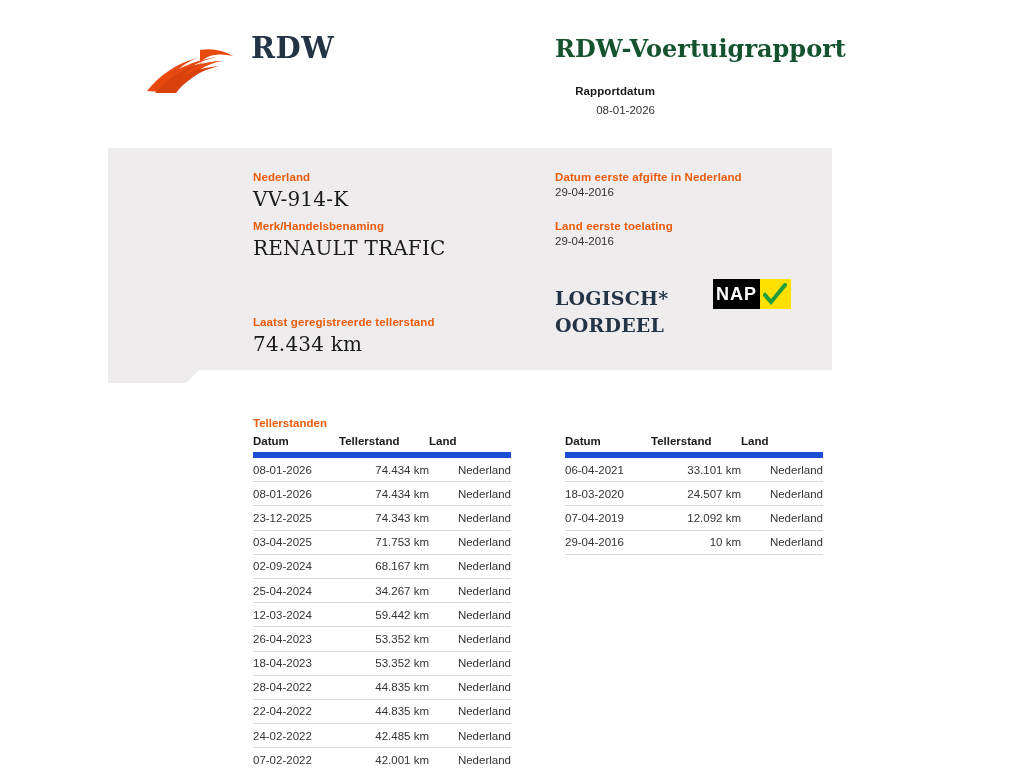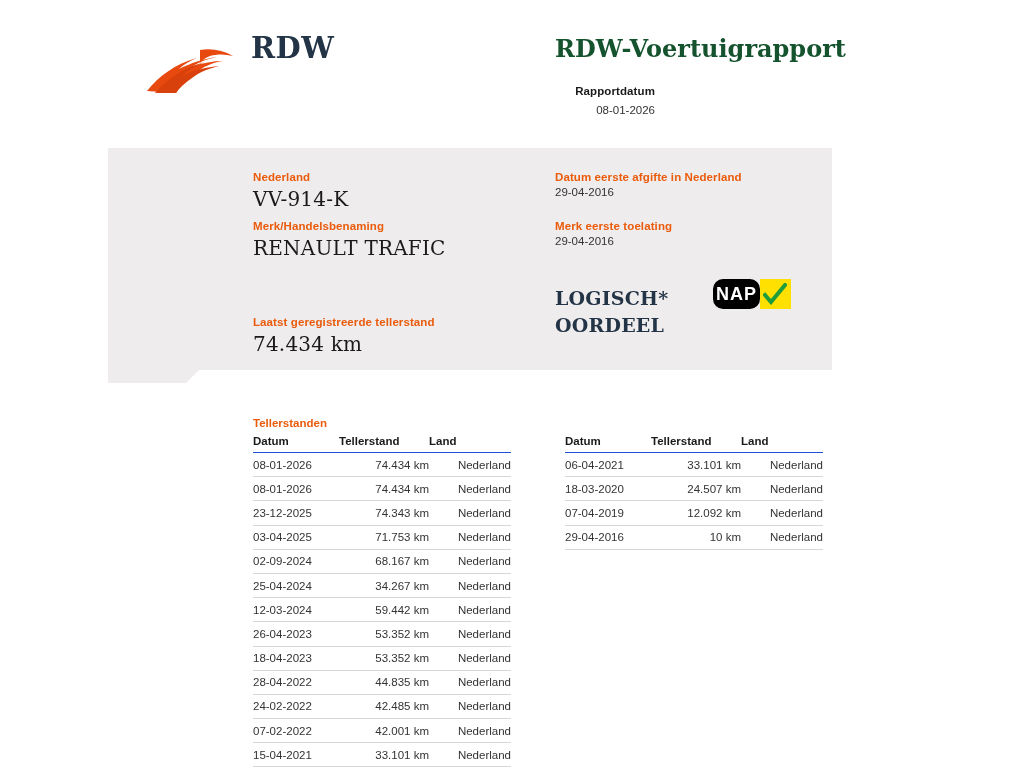--- a/index.html
+++ b/index.html
@@ -81,21 +81,21 @@
     font-size: 19px; font-weight: bold; color: #243447;
     line-height: 27px; letter-spacing: 0.2px;
   }
 
   .nap { position: absolute; left: 713px; top: 279px; width: 78px; height: 30px; }
   .nap-black {
     position: absolute; left: 0; top: 0; width: 47px; height: 30px;
     background: #000; color: #fff;
     font-family: "Liberation Sans", sans-serif;
     font-size: 18px; font-weight: bold; letter-spacing: 1px;
-    text-align: center; line-height: 30px; border-radius: 10px;
+    text-align: center; line-height: 30px;
   }
   .nap-yellow {
     position: absolute; left: 47px; top: 0; width: 31px; height: 30px;
     background: #ffe000;
   }
   .nap-check {
     position: absolute; left: 50px; top: 4px; width: 24px; height: 22px;
   }
 
   
@@ -106,21 +106,21 @@
   table.tellers {
     position: absolute;
     border-collapse: collapse;
     font-size: 11.5px;
     color: #333;
   }
   table.tellers.left { left: 253px; top: 435px; width: 258px; }
   table.tellers.right { left: 565px; top: 435px; width: 258px; }
   table.tellers th {
     font-size: 11.5px; font-weight: bold; color: #1a1a1a;
-    border-bottom: 1px solid #1d4ed8;
+    border-bottom: 6px solid #1d4ed8;
     padding: 0 0 5px 0;
     text-align: left;
     white-space: nowrap;
   }
   table.tellers th.num, table.tellers th.land { text-align: left; }
   table.tellers td {
     padding: 5.6px 0;
     border-bottom: 1px solid #d8d6d6;
     white-space: nowrap;
   }
@@ -172,21 +172,21 @@
     <div class="fld-label">Laatst geregistreerde tellerstand</div>
     <div class="fld-value-lg">74.434 km</div>
   </div>
 
   <div class="p-afgifte">
     <div class="fld-label">Datum eerste afgifte in Nederland</div>
     <div class="fld-value-sm">29-04-2016</div>
   </div>
 
   <div class="p-toelating">
-    <div class="fld-label">Merk eerste toelating</div>
+    <div class="fld-label">Land eerste toelating</div>
     <div class="fld-value-sm">29-04-2016</div>
   </div>
 
   <div class="verdict">
     <div>LOGISCH*</div>
     <div>OORDEEL</div>
   </div>
 
   <div class="nap">
     <div class="nap-black">NAP</div>
@@ -256,20 +256,25 @@
           <td>18-04-2023</td>
           <td class="num">53.352 km</td>
           <td class="land">Nederland</td>
         </tr>
         <tr>
           <td>28-04-2022</td>
           <td class="num">44.835 km</td>
           <td class="land">Nederland</td>
         </tr>
         <tr>
+          <td>22-04-2022</td>
+          <td class="num">44.835 km</td>
+          <td class="land">Nederland</td>
+        </tr>
+        <tr>
           <td>24-02-2022</td>
           <td class="num">42.485 km</td>
           <td class="land">Nederland</td>
         </tr>
         <tr>
           <td>07-02-2022</td>
           <td class="num">42.001 km</td>
           <td class="land">Nederland</td>
         </tr>
         <tr>

